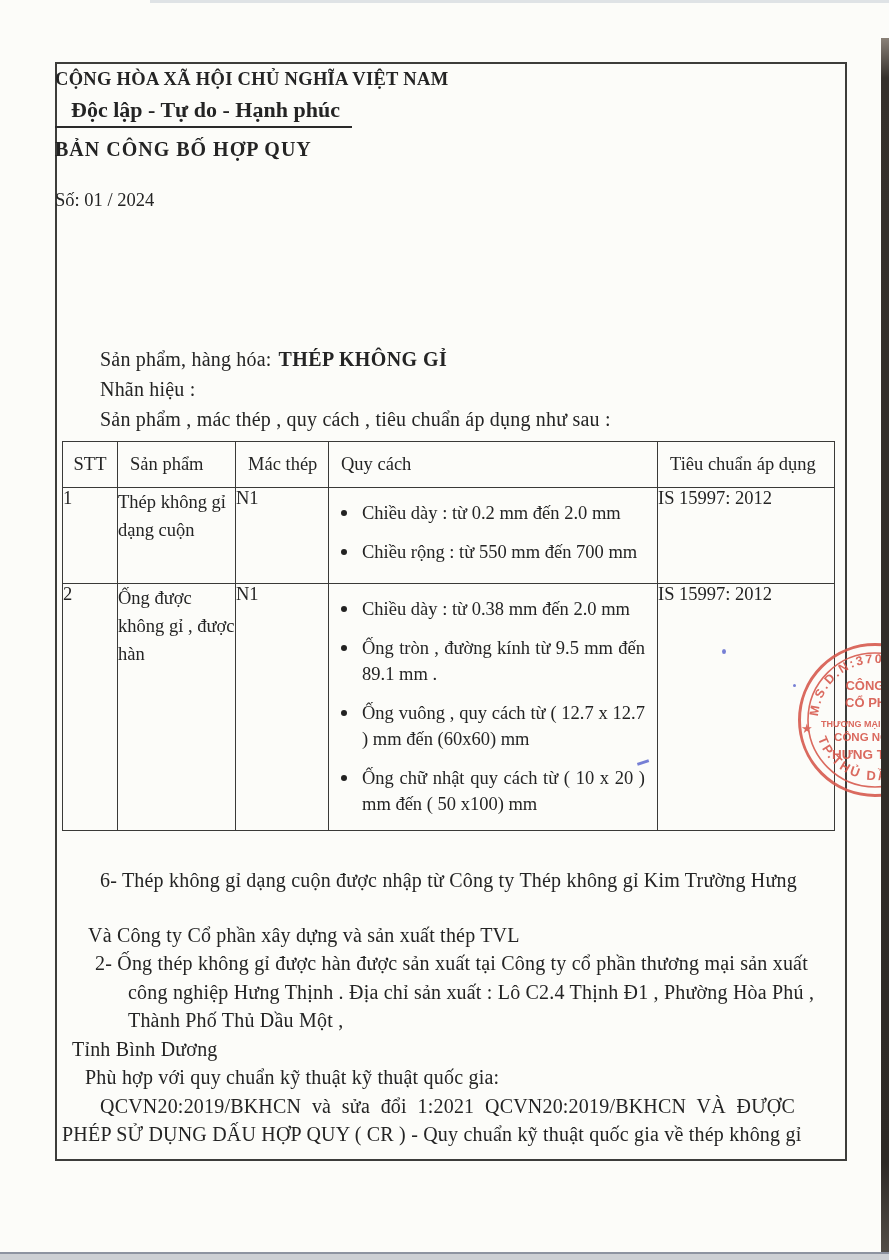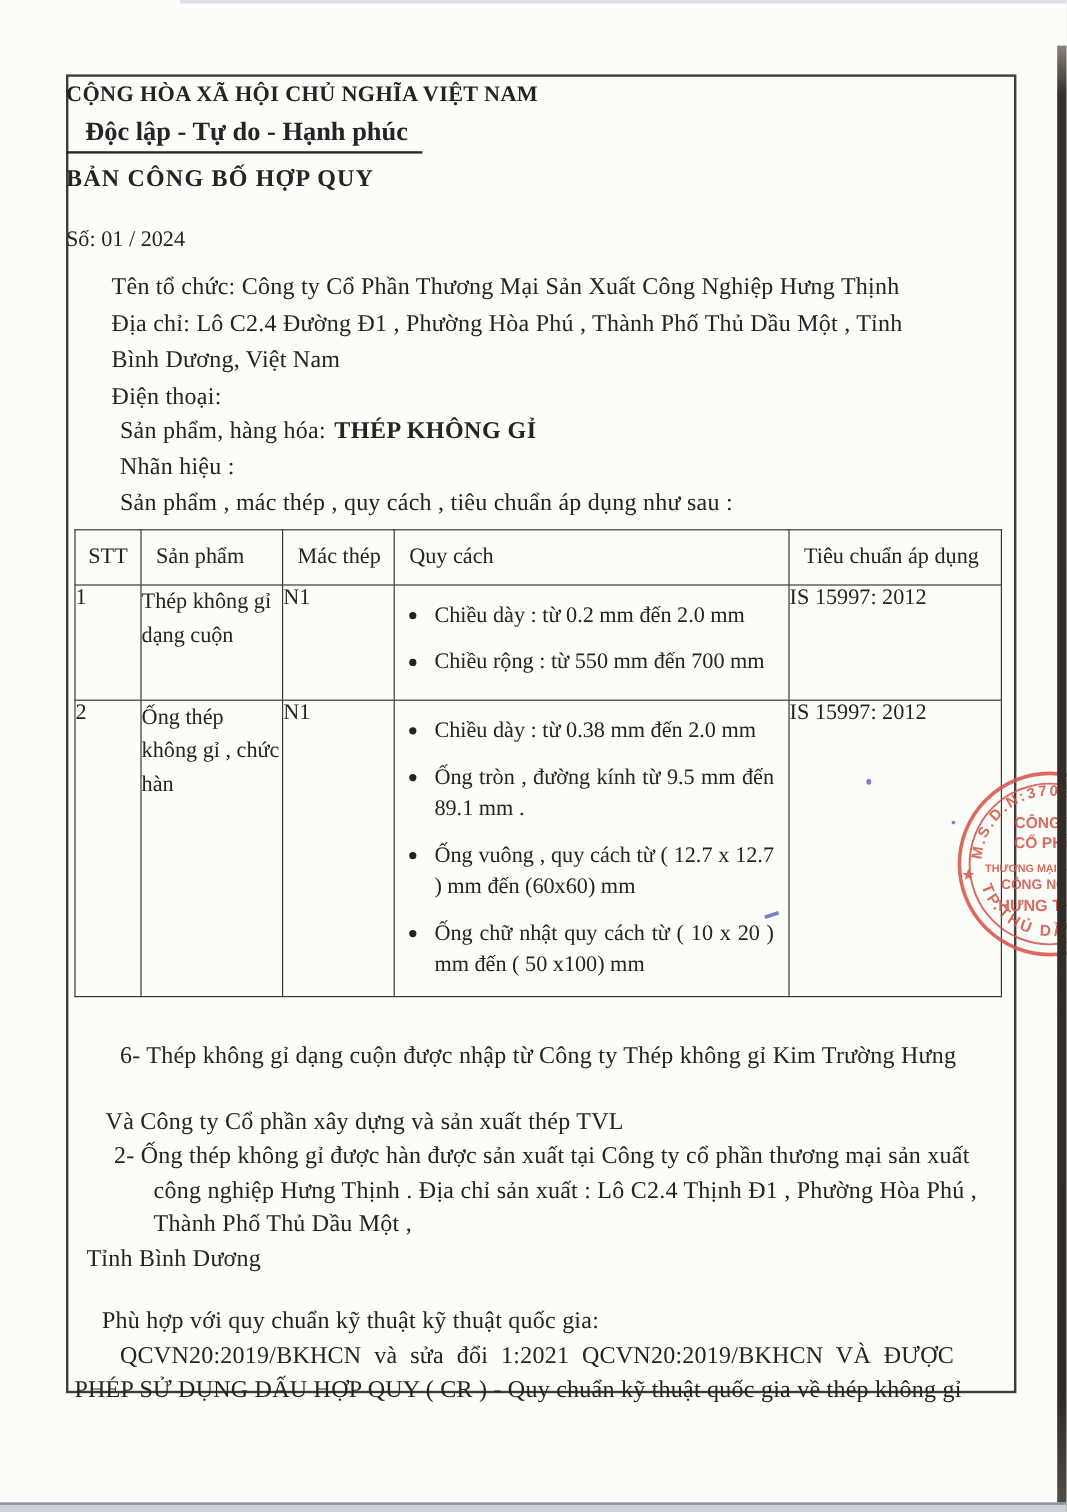--- a/index.html
+++ b/index.html
@@ -48,47 +48,41 @@
   tr.r1{height:96px;} tr.r2{height:234px;}
   ul.specs{list-style:none;margin:12px;padding:0;}
   ul.specs li{display:flex;margin-bottom:13px;line-height:26px;}
   ul.specs .dot{flex:0 0 6px;width:6px;height:6px;border-radius:50%;background:#222;margin:10px 15px 0 0;}
   ul.specs .txt{flex:1;text-align:justify;}
 
   .notes{position:absolute;left:62px;top:866px;width:772px;font-size:20px;line-height:28.5px;letter-spacing:.2px;}
   .notes div{white-space:nowrap;}
   .nl1{margin-left:38px;} .nl2{margin-left:26px;margin-top:26px;} .nl3{margin-left:33px;}
   .nl4{margin-left:66px;} .nl5{margin-left:66px;}
-  .nl6{margin-left:10px;} .nl7{margin-left:23px;margin-top:24px;}
+  .nl6{margin-left:10px;} .nl7{margin-left:23px;}
   .nl8{margin-left:38px;word-spacing:5.5px;} .nl9{margin-left:0;}
 
   .stamp{position:absolute;left:795px;top:640px;width:170px;height:170px;opacity:.88;}
   .stamp text{font-family:"Liberation Sans","DejaVu Sans",sans-serif;font-weight:bold;}
 </style>
 </head>
 <body>
 
 <div class="page">
 
   <div class="frame"></div>
 
   <div class="center-band nat-line1">CỘNG HÒA XÃ HỘI CHỦ NGHĨA VIỆT NAM</div>
   <div class="center-band nat-line2">
     <span>Độc lập - Tự do - Hạnh phúc</span>
   </div>
 
   <div class="center-band doc-title">BẢN CÔNG BỐ HỢP QUY</div>
   <div class="center-band doc-number">Số: 01 / 2024</div>
 
-  <div class="org-block">
-    <div>Tên tổ chức: Công ty Cổ Phần Thương Mại Sản Xuất Công Nghiệp Hưng Thịnh</div>
-    <div>Địa chỉ: Lô C2.4 Đường Đ1 , Phường Hòa Phú , Thành Phố Thủ Dầu Một , Tỉnh</div>
-    <div>Bình Dương, Việt Nam</div>
-    <div>Điện thoại:</div>
-  </div>
 
   <div class="product-block">
     <div>
       <span>Sản phẩm, hàng hóa:</span><span class="bold">THÉP KHÔNG GỈ</span>
     </div>
     <div>Nhãn hiệu :</div>
     <div>Sản phẩm , mác thép , quy cách , tiêu chuẩn áp dụng như sau :</div>
   </div>
 
   <table class="spec">
@@ -122,21 +116,21 @@
             <li>
                 <span class="dot"></span>
                 <span class="txt">Chiều rộng : từ 550 mm đến 700 mm</span>
               </li>
           </ul>
         </td>
         <td class="tc">IS 15997: 2012</td>
       </tr>
       <tr class="r2">
         <td class="stt">2</td>
-        <td class="sp">Ống thép không gỉ , chức hàn</td>
+        <td class="sp">Ống được không gỉ , được hàn</td>
         <td class="mt">N1</td>
         <td class="qc">
           <ul class="specs">
             <li>
                 <span class="dot"></span>
                 <span class="txt">Chiều dày : từ 0.38 mm đến 2.0 mm</span>
               </li>
             <li>
                 <span class="dot"></span>
                 <span class="txt">Ống tròn , đường kính từ 9.5 mm đến 89.1 mm .</span>

